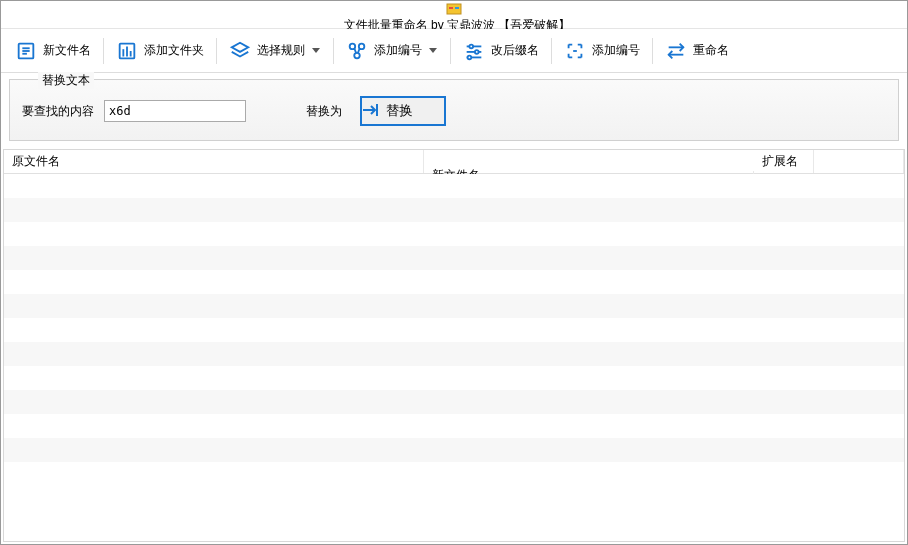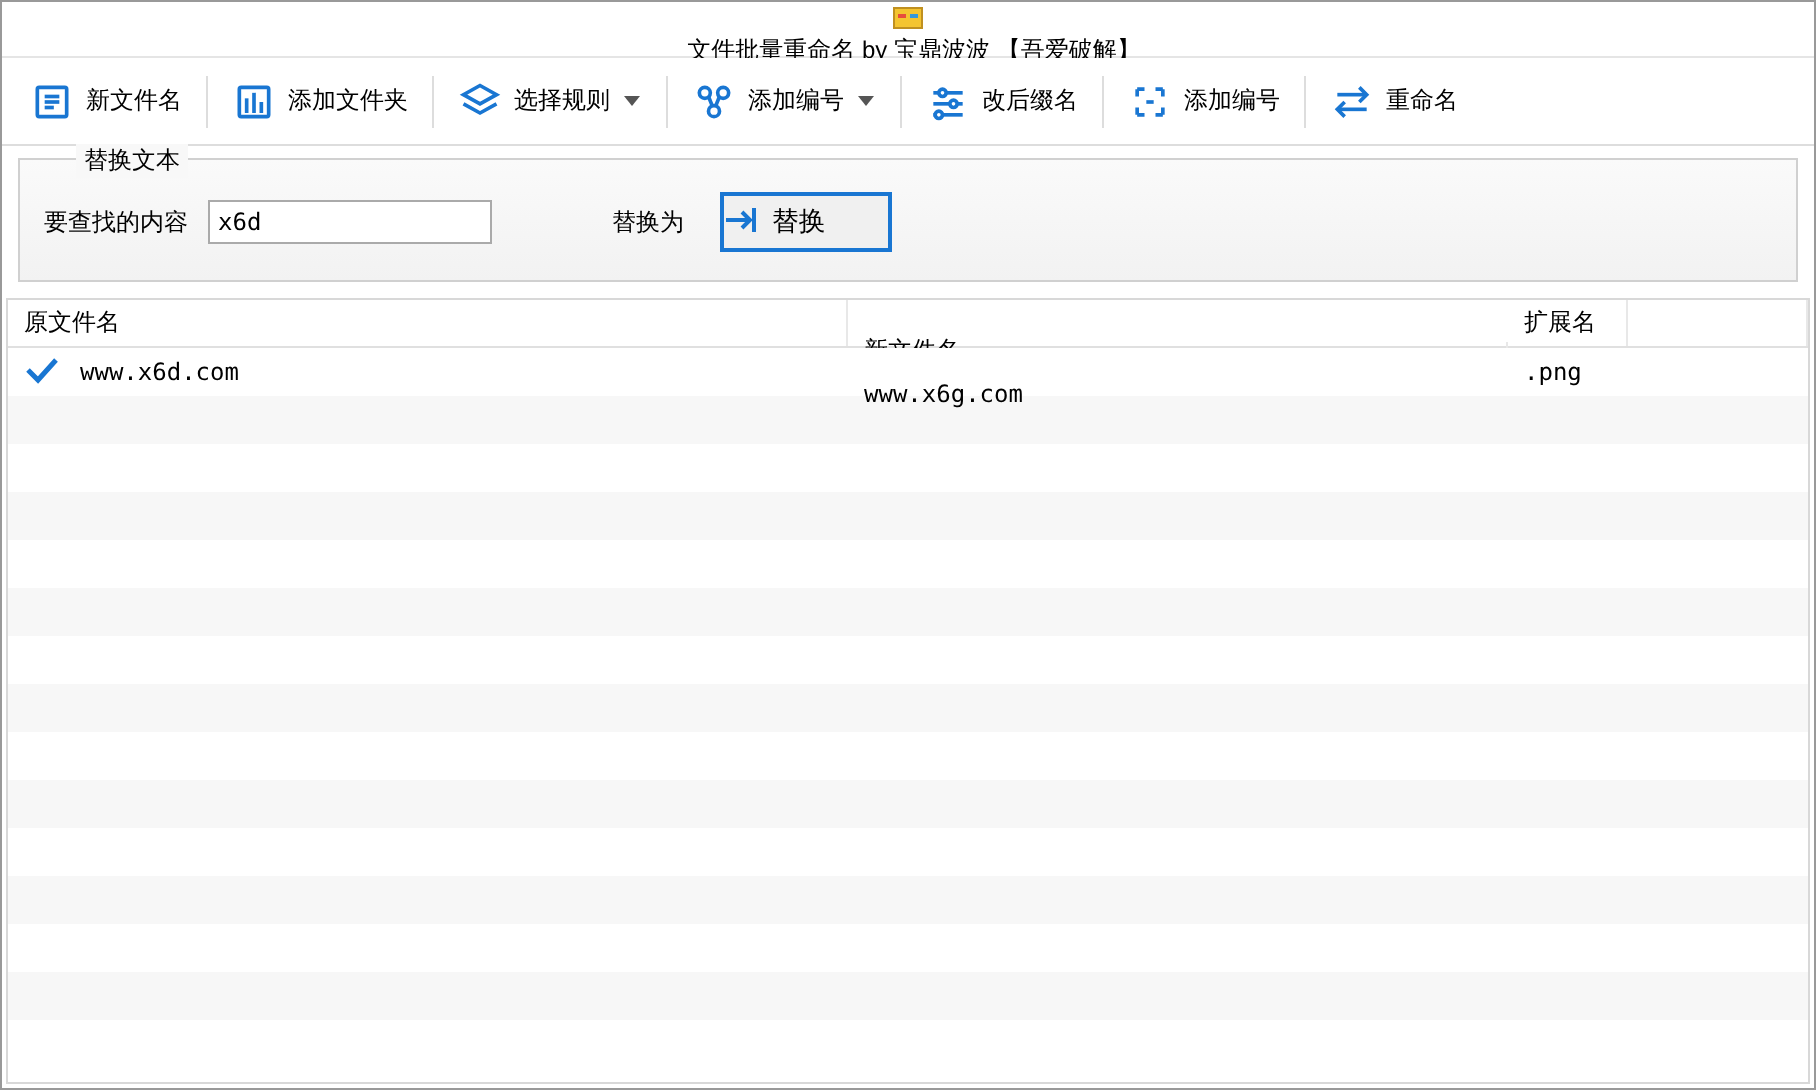--- a/index.html
+++ b/index.html
@@ -299,36 +299,20 @@
 </div>
 
 <div class="table-container">
   <div class="table-header">
     <div class="th col-orig">原文件名</div>
     <div class="th col-new">新文件名</div>
     <div class="th col-ext">扩展名</div>
     <div class="th" style="flex:1"></div>
   </div>
   <div class="table-body">
-    <div class="tr">
-      <div class="td col-orig">
-        <span class="check-icon">
-          <svg width="18" height="14" viewBox="0 0 18 14" fill="none" stroke="#1976d2" stroke-width="2.5">
-              <polyline points="2,7 7,12 16,2"></polyline>
-            </svg>
-        </span>
-        <span>www.x6d.com</span>
-      </div>
-      <div class="td col-new">
-          <span>www.x6g.com</span>
-        </div>
-      <div class="td col-ext">
-          <span>.png</span>
-        </div>
-    </div>
     <div class="tr"></div>
     <div class="tr"></div>
     <div class="tr"></div>
     <div class="tr"></div>
     <div class="tr"></div>
     <div class="tr"></div>
     <div class="tr"></div>
     <div class="tr"></div>
     <div class="tr"></div>
     <div class="tr"></div>

